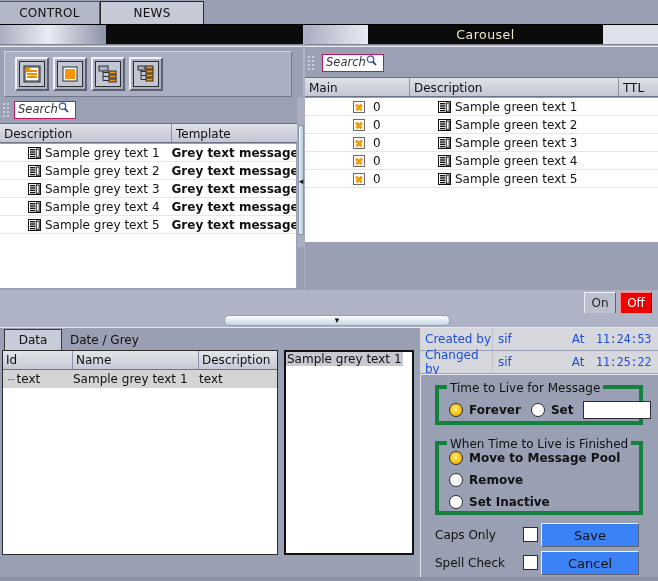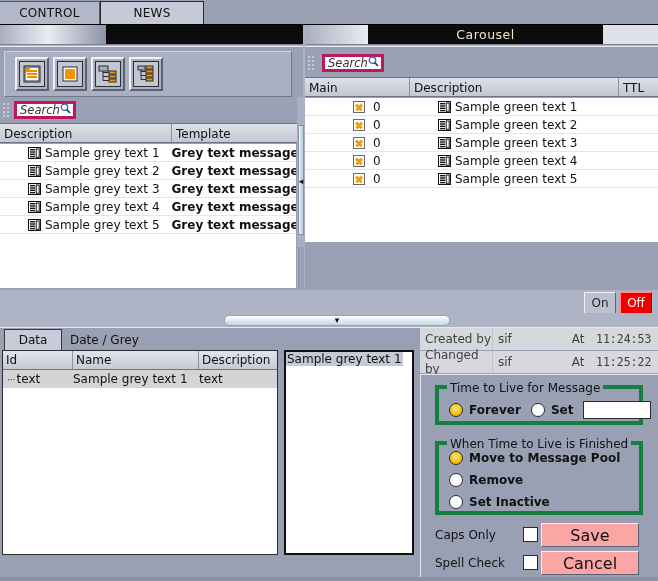--- a/index.html
+++ b/index.html
@@ -93,22 +93,22 @@
   }
   .gripdots {
     position:absolute; left:2px; top:3px; width:9px; height:16px;
     background-image:
       radial-gradient(#c9cdd8 40%, transparent 41%);
     background-size: 4px 4px;
   }
   .searchbox {
     position: absolute; top: 2px; height: 18px;
     background: #fff;
-    border: 3px solid #be185d;
-    display: flex; align-items: center;
+    border: 1px solid #be185d;
+    display: flex; align-items: flex-start;
     padding: 0 3px;
     font-style: italic; font-size: 11.5px; color: #333;
     gap: 0;
   }
   .searchrow .searchbox { left: 14px; width: 62px; }
   .mag { display:inline-block; }
 
   .thead {
     position: absolute; left: 0; height: 20px;
     background: linear-gradient(180deg,#dfe1e8 0%, #c3c7d3 100%);
@@ -277,21 +277,21 @@
     background:#fff; border:2px solid #111;
   }
   .preview .ptext {
     display:inline; font-size:12px; color:#111;
     background:#c6c9d3; padding:0 1px;
   }
 
   
   .inforow {
     position:absolute; height:22px; display:flex; align-items:stretch;
-    font-size:12px; color:#404040;
+    font-size:12px; color:#1d4ed8;
   }
   .inforow .lbl {
     width:72px; background:#d6d8de; display:flex; align-items:center; padding-left:5px;
   }
   .inforow .val {
     width:72px; background:#d6d8de; display:flex; align-items:center; padding-left:5px;
     border-left:1px solid #c0c3cb;
   }
   .inforow .at  {
     width:28px; background:#d6d8de; display:flex; align-items:center; justify-content:center;
@@ -339,25 +339,25 @@
   .chkline { position:absolute; display:flex; align-items:center; font-size:12px; color:#111; }
   .chk {
     width:15px; height:15px; background:#fff; border:1px solid #2c2c2c; flex:0 0 15px;
   }
   .cl0 { left:14px; top:152px; width:140px; }
   .cl1 { left:14px; top:180px; width:140px; }
   .chkline .ctxt { width:88px; }
 
   .bigbtn {
     position:absolute; width:98px; height:24px;
-    background:#fca5a5;
+    background:#3b82f6;
     border:1px solid;
     border-color:#eef0f4 #5b6172 #5b6172 #eef0f4;
     display:flex; align-items:center; justify-content:center;
-    font-size:16px; color:#111;
+    font-size:13px; color:#111;
   }
   .bb-save   { left:120px; top:148px; }
   .bb-cancel { left:120px; top:176px; }
 
   
   .frame-b { position:absolute; left:0; top:577px; width:658px; height:4px; background:#8b92a6;}
 </style>
 </head>
 <body>
 

